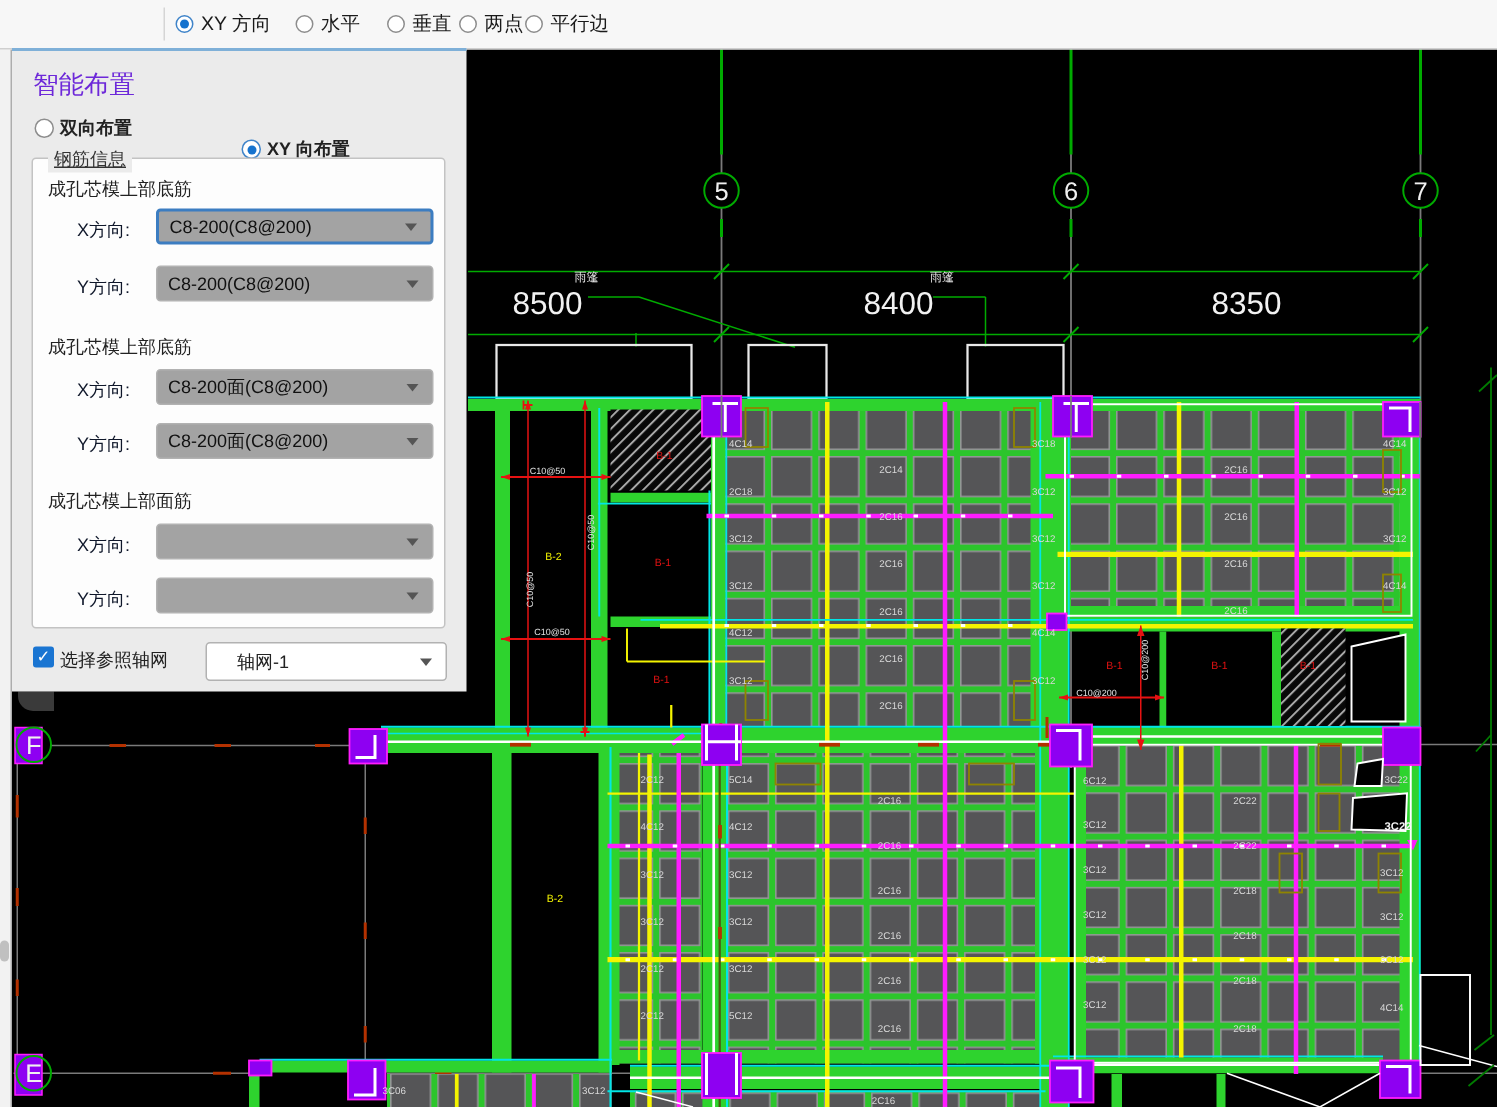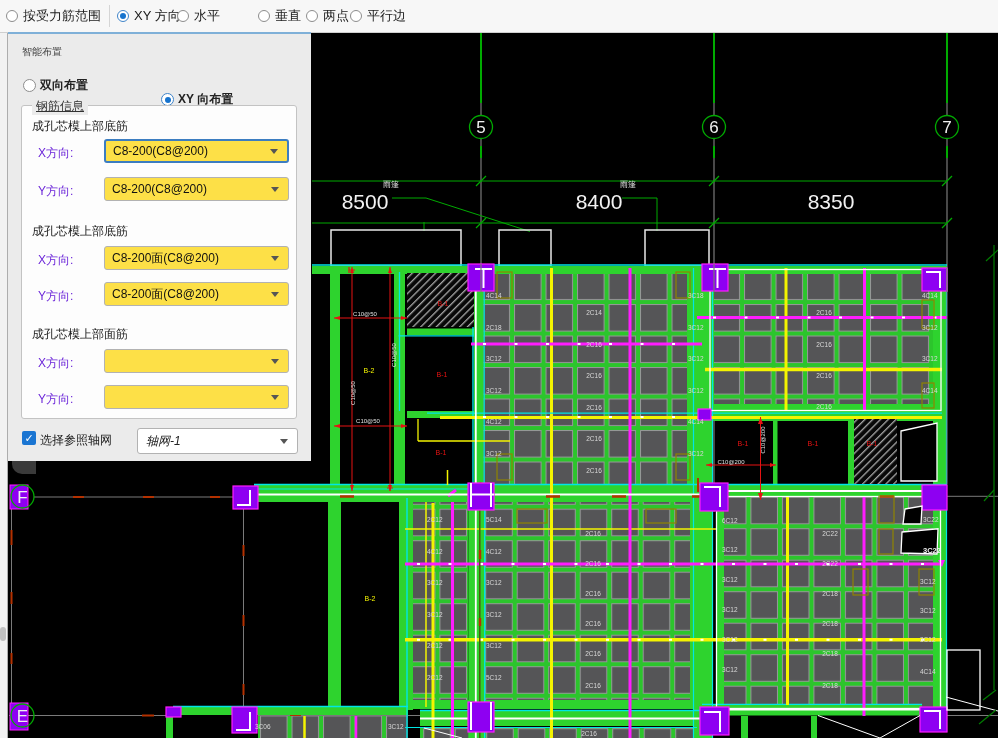--- a/index.html
+++ b/index.html
@@ -6,36 +6,36 @@
 #page{position:relative;width:998px;height:738px;overflow:hidden;background:#000;font-family:"Liberation Sans",sans-serif;}
 #cad{position:absolute;left:0;top:0;}
 #toolbar{position:absolute;left:0;top:0;width:998px;height:32px;background:#f7f7f7;border-bottom:1px solid #cfcfcf;z-index:5;}
 .tb-item{position:absolute;top:0;height:32px;display:flex;align-items:center;font-size:13px;color:#1a1a1a;}
 .rad{width:12px;height:12px;border-radius:50%;border:1px solid #8d8d8d;background:#fff;box-sizing:border-box;margin-right:5px;position:relative;}
 .rad.on{border-color:#3f84c9;}
 .rad.on:after{content:"";position:absolute;left:2px;top:2px;width:6px;height:6px;border-radius:50%;background:#1673ce;}
 #tbsep{position:absolute;left:109px;top:5px;height:22px;width:1px;background:#d5d5d5;}
 #leftstrip{position:absolute;left:0;top:32px;width:8px;height:706px;background:#f2f2f2;border-right:1px solid #adadad;box-sizing:border-box;z-index:4;}
 #panel{position:absolute;left:8px;top:32px;width:303px;height:429px;background:#ebebeb;border-top:2px solid #7fb0d8;box-sizing:border-box;z-index:6;font-size:12px;color:#222;}
-#ptitle{position:absolute;left:14px;top:11px;font-size:10px;color:#404040;}
+#ptitle{position:absolute;left:14px;top:11px;font-size:17px;color:#6d28d9;}
 .prow{position:absolute;display:flex;align-items:center;font-weight:bold;}
 .prad{width:13px;height:13px;border-radius:50%;border:1px solid #8d8d8d;background:#fff;box-sizing:border-box;margin-right:4px;position:relative;}
 .prad.on{border-color:#3f84c9;}
 .prad.on:after{content:"";position:absolute;left:2.5px;top:2.5px;width:6px;height:6px;border-radius:50%;background:#1673ce;}
 #gbox{position:absolute;left:13px;top:71px;width:274px;height:312px;background:#fdfdfd;border:1px solid #c3c3c3;border-radius:3px;}
 #glegend{position:absolute;left:24px;top:64px;background:#ebebeb;padding:0 4px;font-size:12px;color:#333;z-index:2;text-decoration:underline;}
 .slabel{position:absolute;left:24px;font-size:12px;color:#222;}
-.clabel{position:absolute;font-size:12px;color:#6d28d9;width:62px;text-align:left;}
-.combo{position:absolute;left:96px;width:185px;height:24px;background:#fde047;border:1px solid #b2b2b2;border-radius:3px;box-sizing:border-box;font-size:12px;color:#111;line-height:22px;padding-left:7px;}
+.clabel{position:absolute;font-size:12px;color:#0f172a;width:62px;text-align:center;}
+.combo{position:absolute;left:96px;width:185px;height:24px;background:#a3a3a3;border:1px solid #b2b2b2;border-radius:3px;box-sizing:border-box;font-size:12px;color:#111;line-height:22px;padding-left:7px;}
 .combo.focus{border:2px solid #3c7dc1;line-height:20px;}
 .carr{position:absolute;right:9px;top:9px;width:0;height:0;border-left:4px solid transparent;border-right:4px solid transparent;border-top:5px solid #555;}
 .combo.focus .carr{top:8px;}
 #chk{position:absolute;left:14px;top:397px;width:14px;height:14px;background:#1a75d2;border-radius:2px;color:#fff;font-size:11px;line-height:14px;text-align:center;}
 #chklab{position:absolute;left:32px;top:398px;font-size:12px;}
-#combo7{position:absolute;left:129px;top:394px;width:161px;height:26px;background:#fff;border:1px solid #b2b2b2;border-radius:3px;box-sizing:border-box;font-size:12px;line-height:24px;padding-left:8px;font-style:italic;}
+#combo7{position:absolute;left:129px;top:394px;width:161px;height:26px;background:#fff;border:1px solid #b2b2b2;border-radius:3px;box-sizing:border-box;font-size:12px;line-height:24px;padding-left:20px;}
 #shadow{position:absolute;left:12px;top:461px;width:24px;height:13px;background:#3a3a3a;border-bottom-left-radius:10px;z-index:3;}
 </style>
 </head>
 <body>
 <div id="page">
 <svg id="cad" width="998" height="738" viewBox="0 0 998 738">
 <defs>
 <pattern id="wfA" width="31.5" height="31.5" patternUnits="userSpaceOnUse" patternTransform="translate(8.05,18.55)">
           <rect width="31.5" height="31.5" fill="#2cc52c"></rect>
           <rect x="2.5" y="2.5" width="26.5" height="26.5" fill="#555557" stroke="#97979a" stroke-width="1"></rect>
@@ -375,24 +375,23 @@
 <text x="920" y="674" font-size="6.5" fill="#d8d8d8" text-anchor="start" font-family="Liberation Sans,sans-serif">4C14</text>
 <text x="923" y="522" font-size="6.5" fill="#d8d8d8" text-anchor="start" font-family="Liberation Sans,sans-serif">3C22</text>
 <text x="255" y="729" font-size="6.5" fill="#d8d8d8" text-anchor="start" font-family="Liberation Sans,sans-serif">3C06</text>
 <text x="388" y="729" font-size="6.5" fill="#d8d8d8" text-anchor="start" font-family="Liberation Sans,sans-serif">3C12</text>
 <text x="589" y="736" font-size="6.5" fill="#d8d8d8" text-anchor="middle" font-family="Liberation Sans,sans-serif">2C16</text>
 <text x="923" y="553" font-size="7.5" fill="#f5f5f5" text-anchor="start" font-family="Liberation Sans,sans-serif" font-weight="bold">3C22</text>
 
 </svg>
 <div id="shadow"></div>
 <div id="toolbar">
-  <div class="tb-item" style="left:6px"><span class="rad"></span>按受力筋范围</div>
   <div id="tbsep"></div>
   <div class="tb-item" style="left:117px"><span class="rad on"></span>XY 方向</div>
-  <div class="tb-item" style="left:177px"><span class="rad"></span>水平</div>
+  <div class="tb-item" style="left:197px"><span class="rad"></span>水平</div>
   <div class="tb-item" style="left:258px"><span class="rad"></span>垂直</div>
   <div class="tb-item" style="left:306px"><span class="rad"></span>两点</div>
   <div class="tb-item" style="left:350px"><span class="rad"></span>平行边</div>
 </div>
 <div id="leftstrip"></div>
     <div style="position:absolute;left:0;top:627px;width:6px;height:14px;background:#c0c0c0;border-radius:3px;z-index:5;"></div>
 <div id="panel">
   <div id="ptitle">智能布置</div>
   <div class="prow" style="left:15px;top:43px"><span class="prad"></span>双向布置</div>
   <div class="prow" style="left:153px;top:57px"><span class="prad on"></span>XY 向布置</div>

